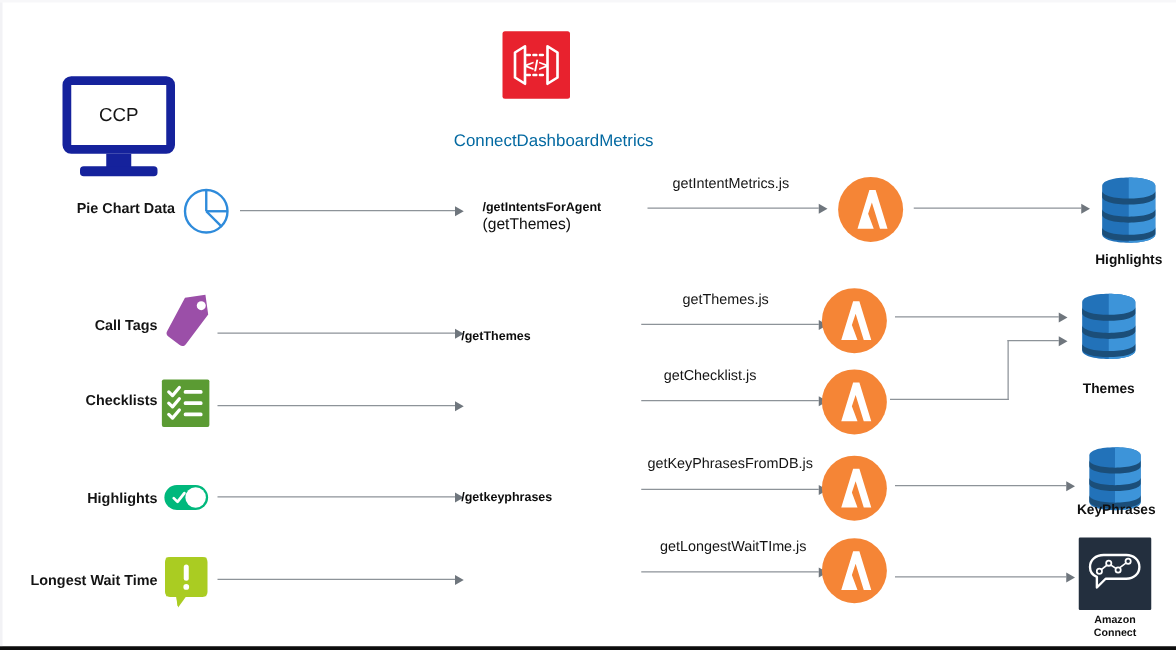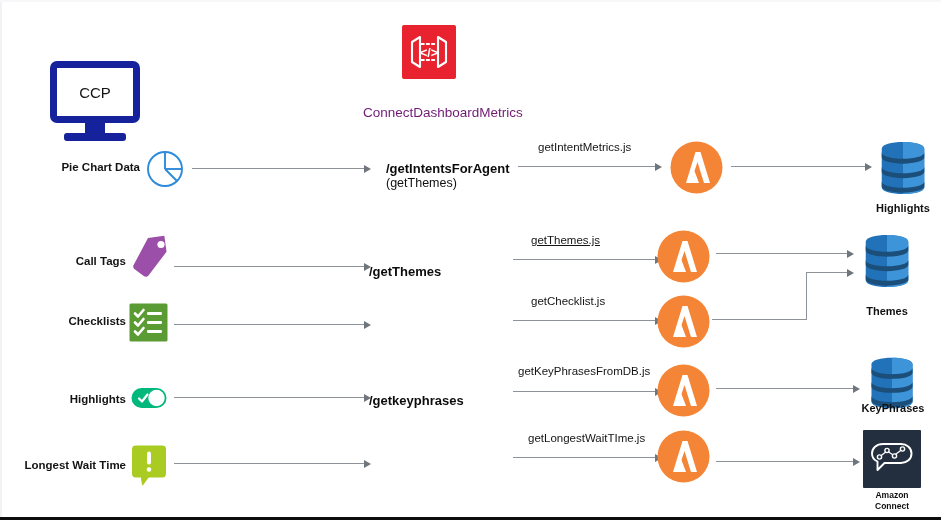--- a/index.html
+++ b/index.html
@@ -31,25 +31,25 @@
   }
   .abs { position: absolute; }
   .src-label {
     font-weight: bold;
     font-size: 11.5px;
     color: #141414;
     text-align: right;
   }
   .gw-title {
     font-size: 13.5px;
-    color: #701a75;
+    color: #0369a1;
     white-space: nowrap;
   }
   .endpoint-path {
-    font-size: 13px;
+    font-size: 10px;
     font-weight: bold;
     color: #0c0c0c;
     white-space: nowrap;
   }
   .endpoint-param {
     font-size: 12.5px;
     font-weight: normal;
     color: #101010;
     white-space: nowrap;
   }
@@ -198,21 +198,21 @@
     <svg width="40" height="42" viewBox="0 0 40 42">
       <path d="M20.5 2 L37 2 L37 18 L16 39 C14.5 40.5 12.5 40.5 11 39 L3 31 C1.5 29.5 1.5 27.5 3 26 Z" fill="#9b4fa8" transform="rotate(-8 20 20)"></path>
       <circle cx="31" cy="8.5" r="3.6" fill="#ffffff"></circle>
     </svg>
   </div>
   <div class="arrow-line" style="left:174px; top:266px; width:190px;"></div>
   <div class="arrow-head" style="left:364px; top:262.5px;"></div>
 
   <div class="abs endpoint-path" style="left:369px; top:264px;">/getThemes</div>
 
-  <div class="abs fn-label" style="left:531px; top:234px;text-decoration:underline;">getThemes.js</div>
+  <div class="abs fn-label" style="left:546px; top:234px;">getThemes.js</div>
   <div class="arrow-line" style="left:513px; top:259px; width:142px;"></div>
   <div class="arrow-head" style="left:655px; top:255.5px;"></div>
 
   <div class="iconbox" style="left:656px; top:229px; width:55px; height:55px;">
     <svg width="55" height="55" viewBox="0 0 55 55">
       <circle cx="27.5" cy="27.5" r="26" fill="#f58536"></circle>
       <path d="M17 43 L26.5 12 L31.5 12 L41 43 L35 43 L28.5 22 L25.5 31 L30 43 Z" fill="#ffffff"></path>
     </svg>
   </div>
   <div class="arrow-line" style="left:716px; top:253px; width:131px;"></div>

